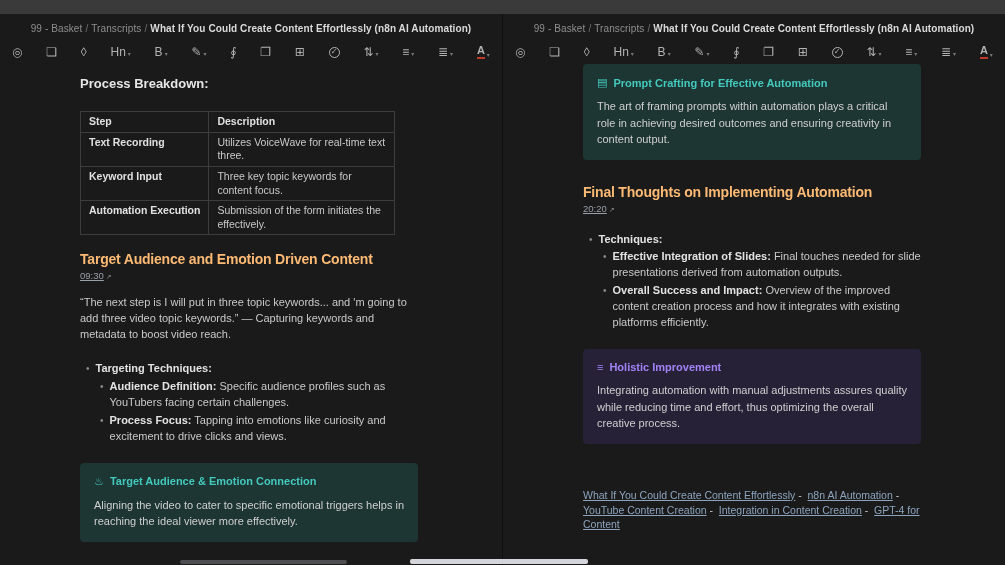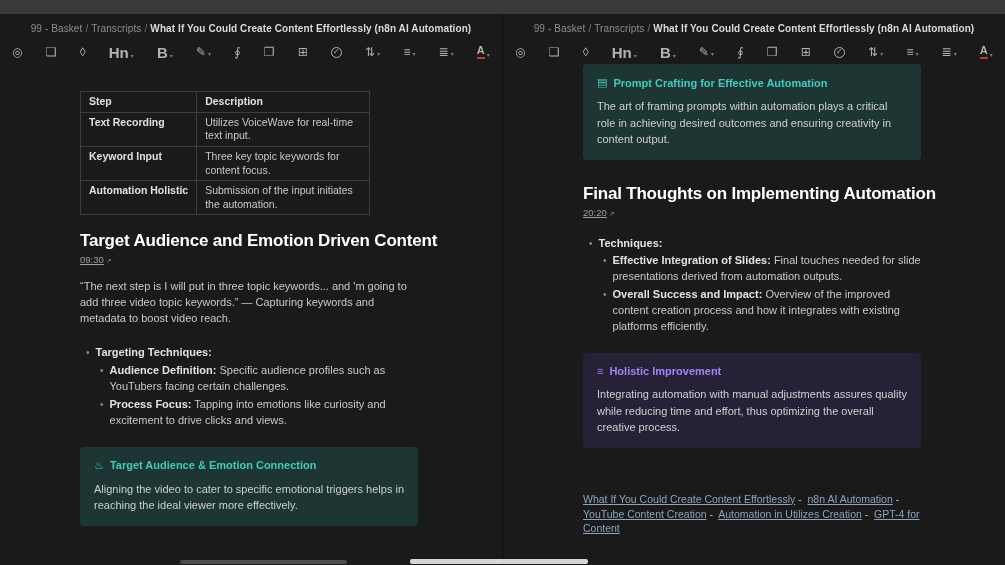--- a/index.html
+++ b/index.html
@@ -19,39 +19,39 @@
     white-space:nowrap; letter-spacing:.1px;
   }
   .breadcrumb .sep { margin:0 3px; color:#6f6f6f; }
   .breadcrumb .active { color:#dadada; font-weight:700; }
   .toolbar {
     margin-top:8px; height:20px; padding:0 12px;
     display:flex; justify-content:space-between; align-items:center;
   }
   .tbi { color:#b3b3b3; font-size:12px; display:flex; align-items:flex-end; gap:2px; cursor:pointer; line-height:1; }
   .tbi .glyph { line-height:1; }
-  .tbi .glyph.txt { font-size:15px; font-weight:700; }
+  .tbi .glyph.txt { font-size:12px; font-weight:400; }
   .tbi .glyph.circled {
     border:1px solid currentColor; border-radius:50%;
     width:11px; height:11px; font-size:8px;
     display:flex; align-items:center; justify-content:center;
   }
   .tbi .glyph.fontcolor { border-bottom:2px solid #c0392b; padding-bottom:1px; font-weight:700; font-size:11px; }
   .tbi .caret { font-size:6px; color:#787878; line-height:1; padding-bottom:1px; }
   .content { margin:0 84px 0 80px; width:338px; }
   h3.block-title { margin-top:14px; font-size:13px; font-weight:700; color:#e6e6e6; }
-  h2.section { font-size:17px; font-weight:700; color:#ffffff; white-space:nowrap; letter-spacing:-.2px; }
+  h2.section { font-size:14px; font-weight:700; color:#fdba74; white-space:nowrap; letter-spacing:-.2px; }
   .pane.left h2.target { margin-top:16px; }
   .pane.right h2.final { margin-top:24px; }
   .timestamp { margin-top:3px; font-size:9.5px; }
   .timestamp a { color:#98a0a6; text-decoration:underline; cursor:pointer;margin-top:12px; }
   .timestamp .ext { font-size:7px; color:#8a9196; margin-left:2px; text-decoration:none; display:inline-block; }
   p.body { margin-top:14px; font-size:11px; line-height:1.45; color:#c9c9c9; }
   b, strong { color:#e2e2e2; }
-  table.note-table { margin-top:29px; border-collapse:collapse; font-size:10.5px; width:290px; }
+  table.note-table { margin-top:20px; border-collapse:collapse; font-size:10.5px; width:315px; }
   table.note-table th, table.note-table td {
     border:1px solid #3d3d3d; padding:3px 8px; text-align:left; vertical-align:top; line-height:1.3;
   }
   table.note-table th { color:#e0e0e0; font-weight:700; }
   table.note-table td.c0 { color:#e0e0e0; font-weight:700; white-space:nowrap; }
   .blist { margin-top:18px; font-size:11px; line-height:1.45; }
   .li { display:flex; margin:2px 0; }
   .li .blt { color:#8a8a8a; font-size:10px; line-height:1.55; margin-right:6px; }
   .li.l1 { padding-left:6px; }
   .li.l2 { padding-left:20px; }
@@ -125,38 +125,39 @@
         <span class="glyph">≣</span>
         <span class="caret">▾</span>
       </span>
     <span class="tbi">
         <span class="glyph fontcolor">A</span>
         <span class="caret">▾</span>
       </span>
   </div>
 
   <div class="content">
+    <h3 class="block-title">Process Breakdown:</h3>
 
     <table class="note-table">
       <tbody>
           <tr>
         <th>Step</th>
         <th>Description</th>
       </tr>
       <tr>
         <td class="c0">Text Recording</td>
-        <td>Utilizes VoiceWave for real-time text input.</td>
+        <td>Utilizes VoiceWave for real-time text three.</td>
       </tr>
       <tr>
         <td class="c0">Keyword Input</td>
         <td>Three key topic keywords for content focus.</td>
       </tr>
       <tr>
-        <td class="c0">Automation Holistic</td>
-        <td>Submission of the input initiates the automation.</td>
+        <td class="c0">Automation Execution</td>
+        <td>Submission of the form initiates the effectively.</td>
       </tr>
     </tbody>
       </table>
 
     <h2 class="section target">Target Audience and Emotion Driven Content</h2>
     <div class="timestamp">
       <a>09:30</a><span class="ext">↗</span>
     </div>
     <p class="body">“The next step is I will put in three topic keywords... and 'm going to add three video topic keywords.” — Capturing keywords and metadata to boost video reach.</p>
 
@@ -281,21 +282,21 @@
 
     <p class="links">
       
     
         <a class="taglink">What If You Could Create Content Effortlessly</a><span class="linksep"> - </span>
       
         <a class="taglink">n8n AI Automation</a><span class="linksep"> - </span>
       
         <a class="taglink">YouTube Content Creation</a><span class="linksep"> - </span>
       
-        <a class="taglink">Automation in Utilizes Creation</a><span class="linksep"> - </span>
+        <a class="taglink">Integration in Content Creation</a><span class="linksep"> - </span>
       
         <a class="taglink">GPT-4 for Content</a>
       
         
       
         
       
         
       
         

